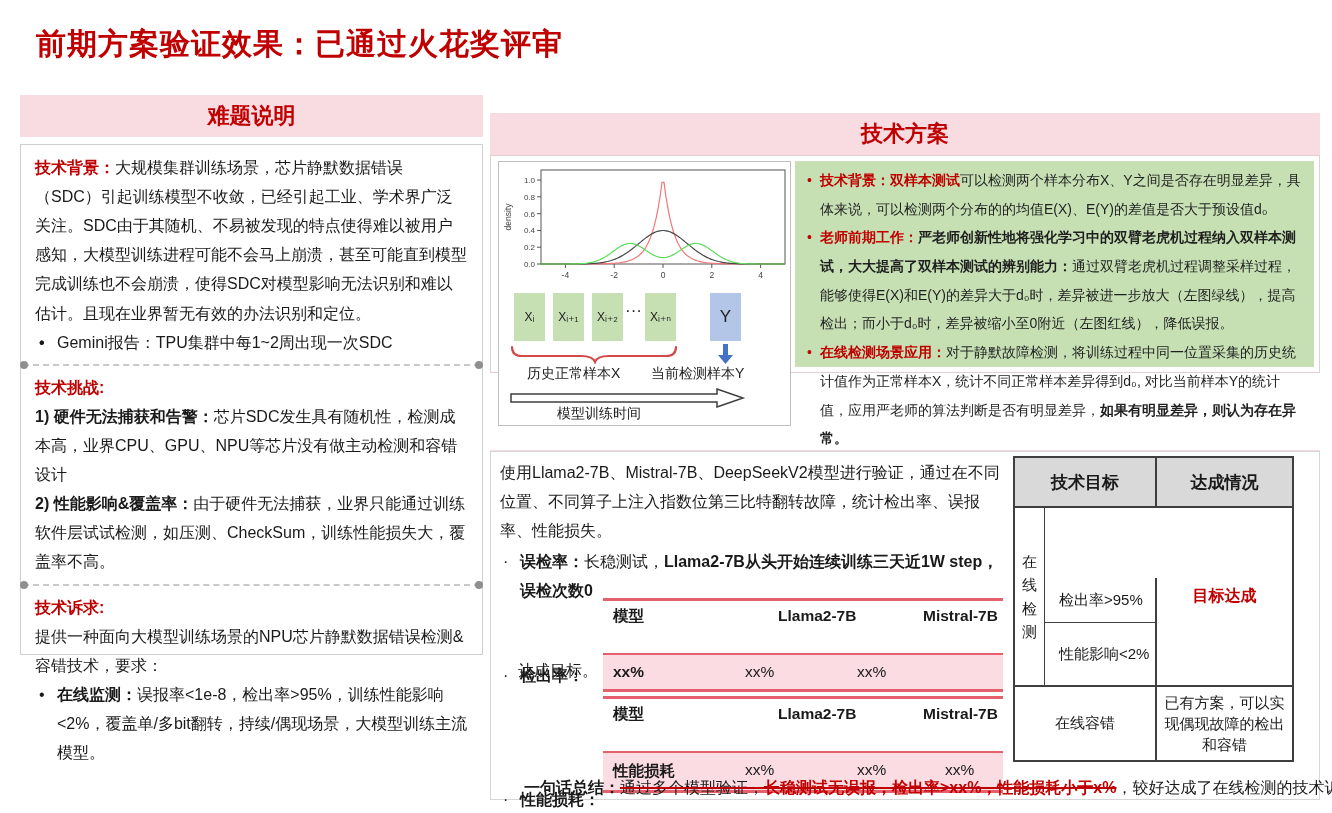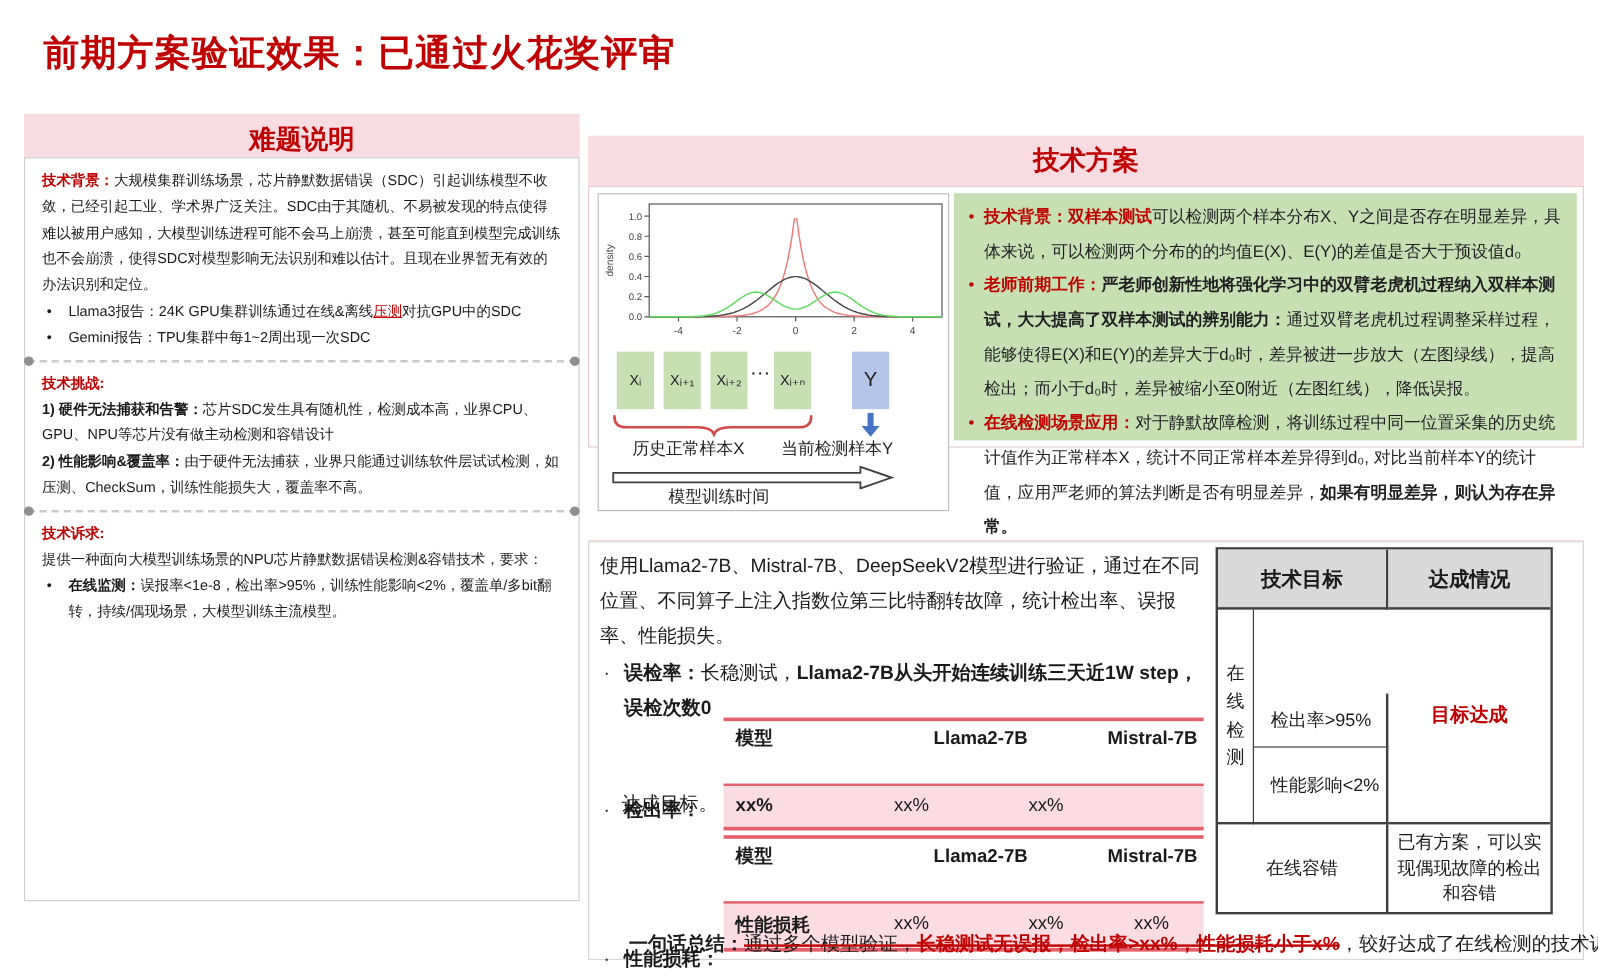--- a/index.html
+++ b/index.html
@@ -10,23 +10,23 @@
   .page-title { position:absolute; left:36px; top:24px; font-size:30px;
     font-weight:bold; color:#c00000; letter-spacing:1px; }
 
   .panel { position:absolute; }
   .panel-header { height:42px; background:#f9dce1; color:#c00000;
     font-weight:bold; font-size:22px; text-align:center; line-height:42px; }
   .panel-body { position:absolute; left:0; right:0; bottom:0; background:#fff;
     border:1px solid #cfcfcf; }
 
   
-  #panel-problem { left:20px; top:95px; width:463px; height:656px; }
-  #panel-problem .panel-body { top:36px; padding:8px 14px 6px 14px;
-    font-size:12px; line-height:1.82; }
+  #panel-problem { left:20px; top:95px; width:463px; height:560px; }
+  #panel-problem .panel-body { top:49px; padding:8px 14px 6px 14px;
+    font-size:16px; line-height:1.82; }
   .sec-title { color:#c00000; font-weight:bold; }
   .li { position:relative; padding-left:22px; }
   .li .blt { position:absolute; left:4px; color:#1a1a1a; }
   .dash-sep { position:relative; height:0; border-top:2px dashed #c9c9c9;
     margin:7px -12px 7px -12px; }
   .dash-sep::before, .dash-sep::after { content:""; position:absolute; top:-5px;
     width:8px; height:8px; border-radius:50%; background:#8f8f8f; }
   .dash-sep::before { left:-3px; }
   .dash-sep::after { right:-3px; }
 
@@ -113,21 +113,20 @@
 <body>
 
 <div class="page-title">前期方案验证效果：已通过火花奖评审</div>
 
 <div class="panel" id="panel-problem">
   <div class="panel-header">难题说明</div>
   <div class="panel-body">
     <div><span class="rb">技术背景：</span><span>大规模集群训练场景，芯片静默数据错误（SDC）引起训练模型不收敛，已经引起工业、学术界广泛关注。SDC由于其随机、不易被发现的特点使得难以被用户感知，大模型训练进程可能不会马上崩溃，甚至可能直到模型完成训练也不会崩溃，使得SDC对模型影响无法识别和难以估计。且现在业界暂无有效的办法识别和定位。</span></div>
     <div class="li">
       <span class="blt">•</span>
-      <span><span>Llama3报告：24K GPU集群训练通过在线&amp;离线</span><span class="ru">压测</span><span>对抗GPU中的SDC</span></span>
     </div>
     <div class="li">
       <span class="blt">•</span>
       <span><span>Gemini报告：TPU集群中每1~2周出现一次SDC</span></span>
     </div>
     <div class="dash-sep"></div>
     <div class="sec-title">技术挑战:</div>
     <div><span class="b">1) 硬件无法捕获和告警：</span><span>芯片SDC发生具有随机性，检测成本高，业界CPU、GPU、NPU等芯片没有做主动检测和容错设计</span></div>
     <div><span class="b">2) 性能影响&amp;覆盖率：</span><span>由于硬件无法捕获，业界只能通过训练软件层试试检测，如压测、CheckSum，训练性能损失大，覆盖率不高。</span></div>
     <div class="dash-sep"></div>

